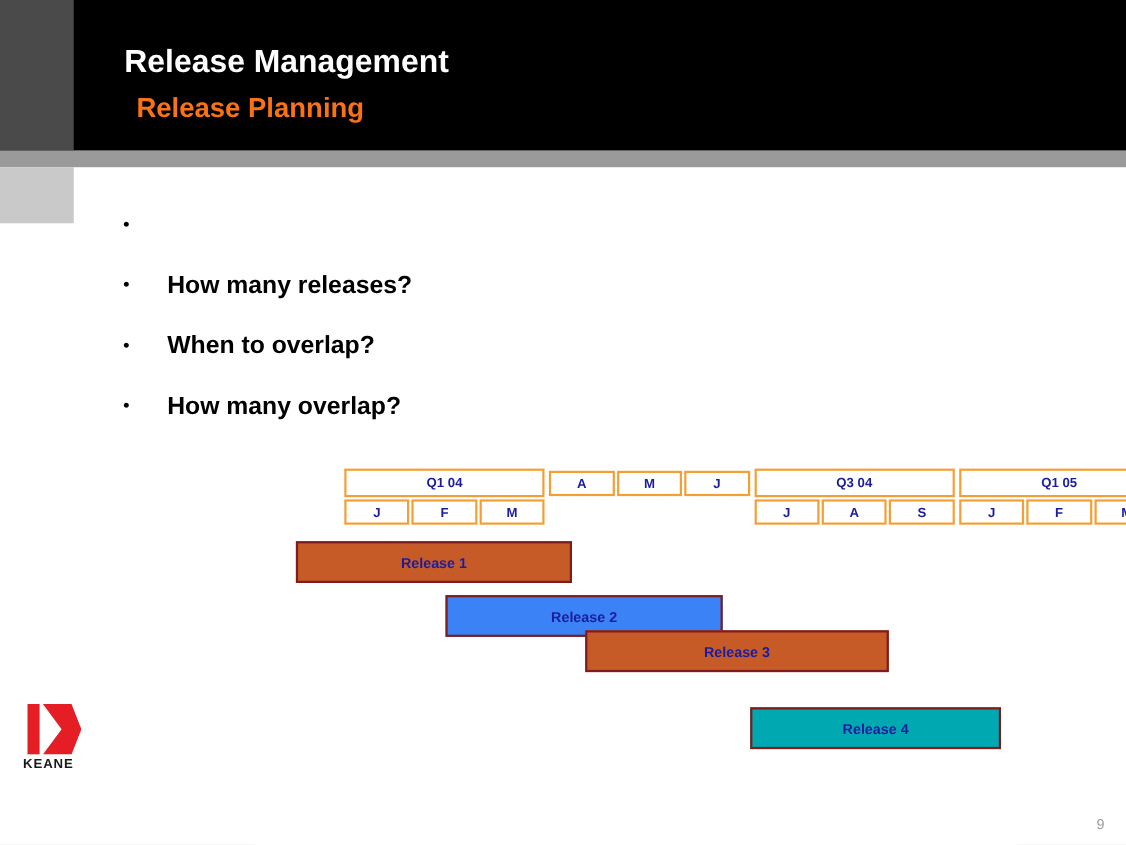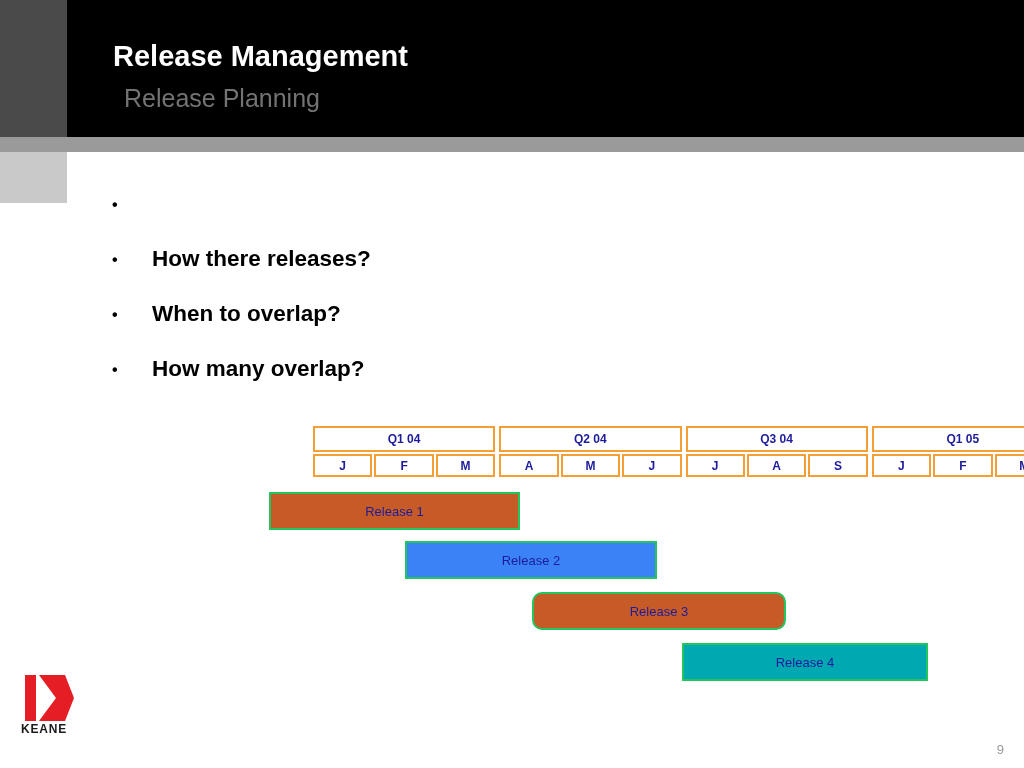--- a/index.html
+++ b/index.html
@@ -23,21 +23,21 @@
     width: 67px; height: 137px;
     background: #4a4a4a;
   }
   .slide-title {
     position: absolute; left: 113px; top: 40px;
     color: #ffffff; font-size: 29px; font-weight: bold;
     letter-spacing: 0px; white-space: nowrap;
   }
   .slide-subtitle {
     position: absolute; left: 124px; top: 84px;
-    color: #737373; font-size: 25px; font-weight: normal;
+    color: #f97316; font-size: 25px; font-weight: bold;
     white-space: nowrap;
   }
   .gray-band {
     position: absolute; left: 0; top: 137px;
     width: 1024px; height: 15px;
     background: #9a9a9a;
   }
   .gray-square {
     position: absolute; left: 0; top: 152px;
     width: 67px; height: 51px;
@@ -80,27 +80,27 @@
     border: 2px solid #f49f35;
     background: #ffffff;
     color: #1c1c9c; font-size: 12px; font-weight: bold;
     display: flex; align-items: center; justify-content: center;
   }
 
   
   .g-bar {
     position: absolute;
     height: 38px;
-    border: 2px solid #22c55e;
-    color: #1c1c9c; font-size: 13px; font-weight: normal;
+    border: 2px solid #7f1d1d;
+    color: #1c1c9c; font-size: 13px; font-weight: bold;
     display: flex; align-items: center; justify-content: center;
   }
 
   
-  .logo { position: absolute; left: 21px; top: 640px; width: 52px; margin-top: 35px; }
+  .logo { position: absolute; left: 21px; top: 640px; width: 52px; }
   .logo svg { display: block; margin-left: 3px; }
   .logo-text {
     margin-top: 1px;
     color: #1a1a1a; font-size: 12px; font-weight: bold;
     letter-spacing: 0.8px;
   }
 
   
   .page-number {
     position: absolute; right: 20px; top: 742px;
@@ -119,21 +119,21 @@
   </div>
   <div class="gray-band"></div>
   <div class="gray-square"></div>
 
   <ul class="bullets">
     <li>
       <span class="dot">•</span>
     </li>
     <li>
       <span class="dot">•</span>
-      <span>How there releases?</span>
+      <span>How many releases?</span>
     </li>
     <li>
       <span class="dot">•</span>
       <span>When to overlap?</span>
     </li>
     <li>
       <span class="dot">•</span>
       <span>How many overlap?</span>
     </li>
   </ul>
@@ -141,21 +141,20 @@
   <div class="gantt-table">
       <div class="q-block">
         <div class="q-head">Q1 04</div>
         <div class="m-row">
           <div class="m-cell">J</div>
           <div class="m-cell">F</div>
           <div class="m-cell">M</div>
         </div>
       </div>
       <div class="q-block">
-        <div class="q-head">Q2 04</div>
         <div class="m-row">
           <div class="m-cell">A</div>
           <div class="m-cell">M</div>
           <div class="m-cell">J</div>
         </div>
       </div>
       <div class="q-block">
         <div class="q-head">Q3 04</div>
         <div class="m-row">
           <div class="m-cell">J</div>
@@ -169,22 +168,22 @@
           <div class="m-cell">J</div>
           <div class="m-cell">F</div>
           <div class="m-cell">M</div>
         </div>
       </div>
     </div>
 
   <div>
       <div class="g-bar" style="left: 269px; width: 251px; top: 492px; background: rgb(198, 91, 39);">Release 1</div>
       <div class="g-bar" style="left: 405px; width: 252px; top: 541px; background: #3b82f6;">Release 2</div>
-      <div class="g-bar" style="left: 532px; width: 254px; top: 592px; background: rgb(198, 91, 39); border-radius: 10px;">Release 3</div>
-      <div class="g-bar" style="left: 682px; width: 246px; top: 643px; background: rgb(0, 168, 178);">Release 4</div>
+      <div class="g-bar" style="left: 532px; width: 276px; top: 573px; background: rgb(198, 91, 39);">Release 3</div>
+      <div class="g-bar" style="left: 682px; width: 228px; top: 643px; background: rgb(0, 168, 178);">Release 4</div>
     </div>
 
   <div class="logo">
     <svg width="50" height="46" viewBox="0 0 50 46">
       <rect x="1" y="0" width="11" height="46" fill="#e51d25"></rect>
       <polygon points="15,0 41,0 50,23 41,46 15,46 32,23" fill="#e51d25"></polygon>
     </svg>
     <div class="logo-text">KEANE</div>
   </div>
 

